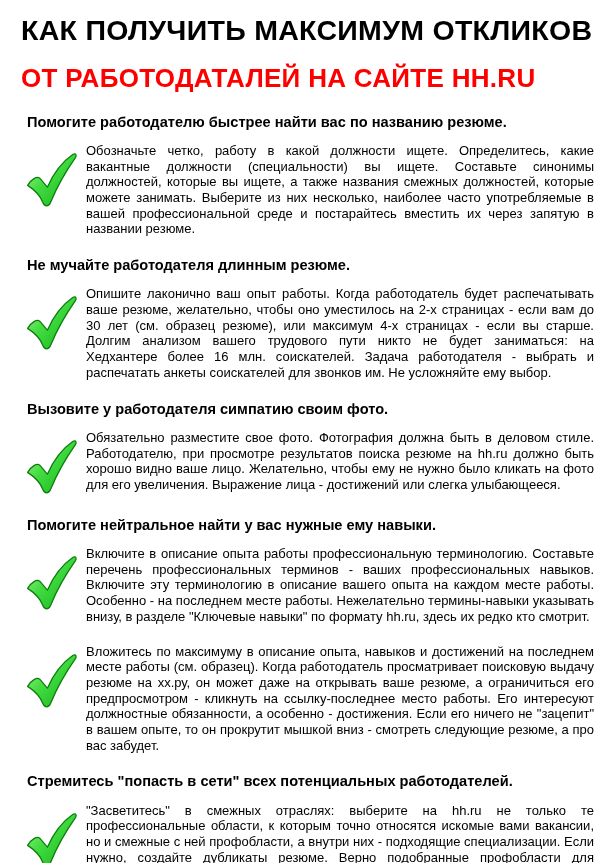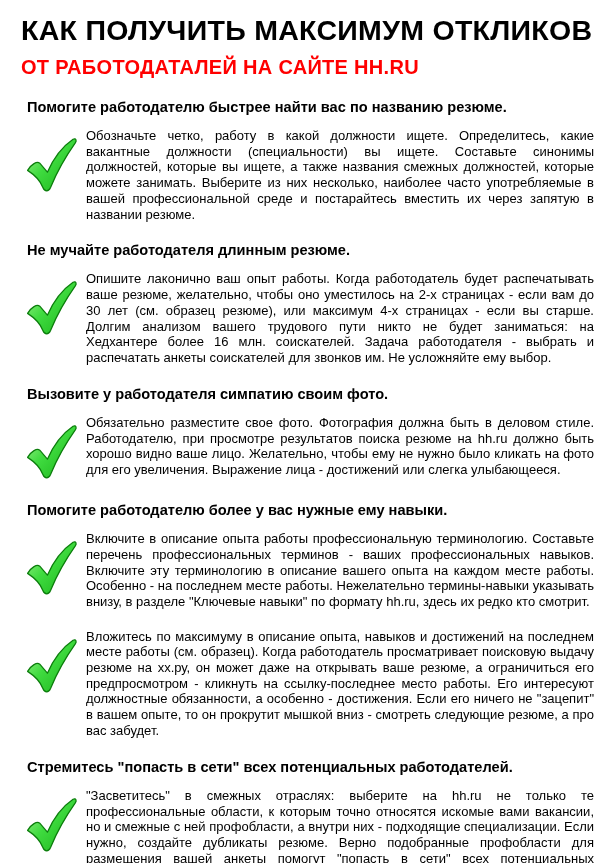--- a/index.html
+++ b/index.html
@@ -17,22 +17,22 @@
   }
   .title {
     margin: 0 0 0 6px;
     font-size: 28.5px;
     font-weight: 800;
     letter-spacing: 0.3px;
     line-height: 1.15;
     white-space: nowrap;
   }
   .subtitle {
-    margin: 9px 0 0 6px;
-    font-size: 20px;
+    margin: 17px 0 0 6px;
+    font-size: 26px;
     font-weight: 800;
     letter-spacing: 0.3px;
     line-height: 1.15;
     white-space: nowrap;
   }
   .tip { margin-top: 19px; }
   .tip-heading {
     margin: 12px;
     font-size: 14.6px;
     font-weight: 700;
@@ -137,21 +137,21 @@
                    C 47.5 22, 36.5 41, 29.5 58
                    C 27.3 63, 23 63, 21 58
                    C 17.5 49, 11 43.5, 4 39 Z" fill="url(#checkGrad)" stroke="#0b7d0b" stroke-width="1.4" stroke-linejoin="round"></path>
         </svg>
       </div>
       <p class="tip-body">Обязательно разместите свое фото. Фотография должна быть в деловом стиле. Работодателю, при просмотре результатов поиска резюме на hh.ru должно быть хорошо видно ваше лицо. Желательно, чтобы ему не нужно было кликать на фото для его увеличения. Выражение лица - достижений или слегка улыбающееся.</p>
     </div>
   </section>
 
   <section class="tip">
-    <h3 class="tip-heading">Помогите работодателю более у вас нужные ему навыки.</h3>
+    <h3 class="tip-heading">Помогите нейтральное найти у вас нужные ему навыки.</h3>
     <div class="tip-row">
       <div class="check-col">
         <svg width="54" height="60" viewBox="0 0 60 66" aria-hidden="true">
           <defs>
             <linearGradient id="checkGrad" x1="0" y1="0" x2="1" y2="1">
               <stop offset="0" stop-color="#b2f59c"></stop>
               <stop offset="0.45" stop-color="#3fdb3f"></stop>
               <stop offset="1" stop-color="#18b018"></stop>
             </linearGradient>
           </defs>

